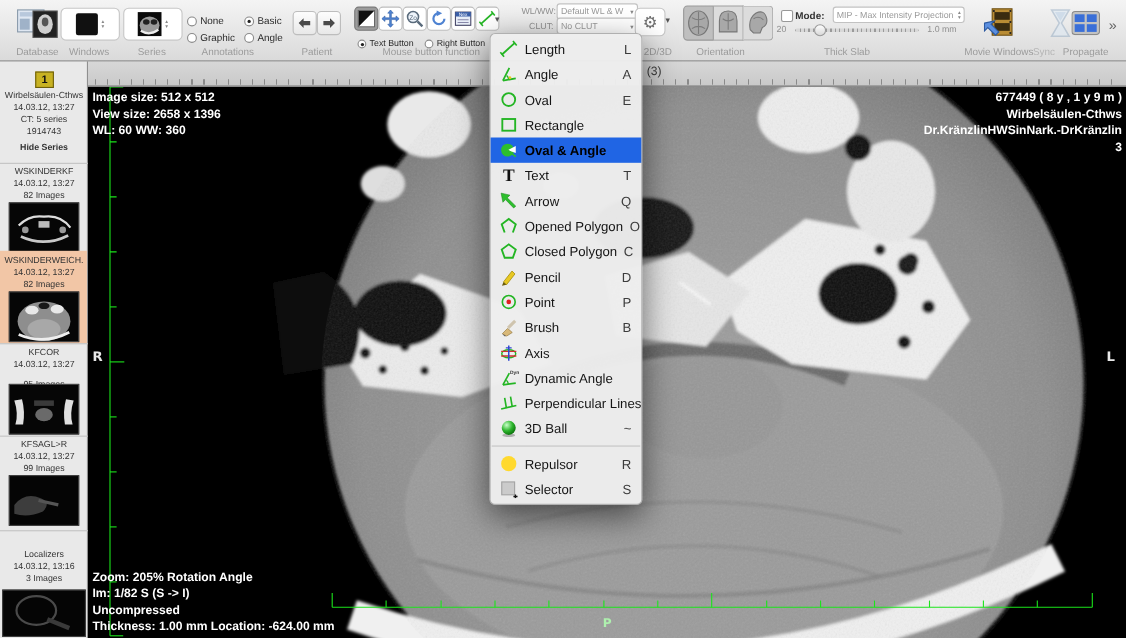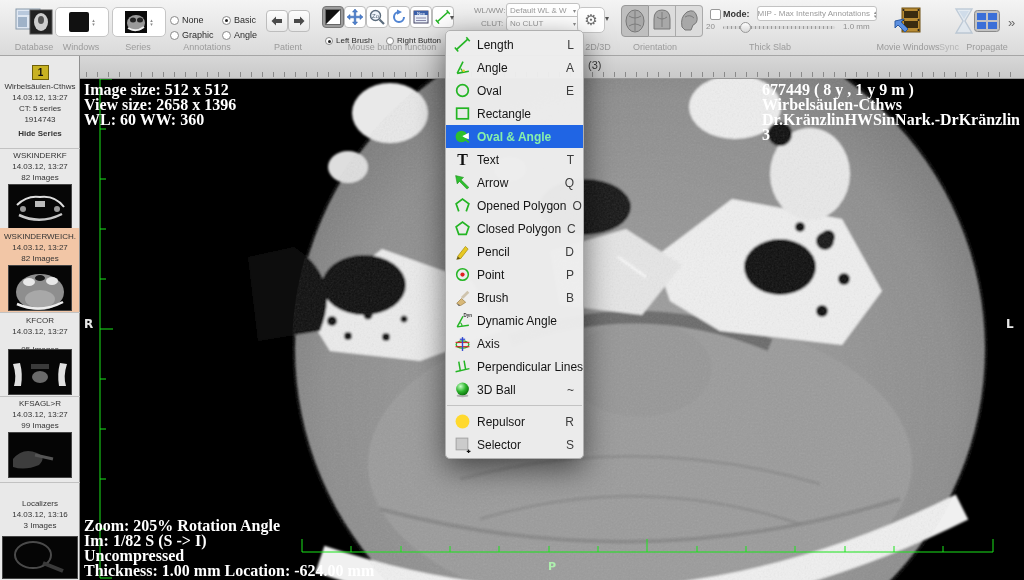--- a/index.html
+++ b/index.html
@@ -32,34 +32,34 @@
            border-right:1px solid #8f8f8f;z-index:10;box-sizing:border-box}
   .sb-badge{position:absolute;left:32px;top:10px;width:15px;height:13px;background:#c8b222;
             border:1px solid #6d5f0a;color:#111;font-size:10px;font-weight:bold;text-align:center;line-height:13px}
   .sb-line{position:absolute;left:0;width:80px;text-align:center;font-size:8px;color:#333;white-space:nowrap;overflow:hidden}
   .sb-bold{font-weight:bold}
   .thumb{position:absolute;left:8px;background:#000;border:1px solid #444}
   .sb-sep{position:absolute;left:0;width:80px;height:1px;background:#c2c2c2}
   .sb-sel{position:absolute;left:0;width:79px;background:#f2c6a6}
   
   .viewer{position:absolute;top:79px;left:80px;width:944px;height:501px;background:#000;z-index:1;overflow:hidden}
-  .ovl{position:absolute;color:#fff;font-family:Liberation Serif, serif;font-size:16px;font-weight:700;
+  .ovl{position:absolute;color:#fff;font-family:Liberation Sans, sans-serif;font-size:11px;font-weight:700;
        line-height:15px;white-space:nowrap}
-  .ovl.right{text-align:left}
+  .ovl.right{text-align:right}
   .orient{position:absolute;color:#e8e8e8;font-family:"DejaVu Sans",sans-serif;font-size:12px;font-weight:700}
   .orient.green{color:#aef0ae}
   
   .menu{position:absolute;top:30px;left:445px;width:139px;background:rgba(237,237,237,0.97);
         border:1px solid #b0b0b0;border-radius:5px;box-shadow:0 10px 30px rgba(0,0,0,0.55);
         z-index:50;padding:2px 0;box-sizing:border-box}
   .mi{height:23px;display:flex;align-items:center;padding:0 9px 0 7px;font-size:12px;color:#151515}
   .mi .ic{width:19px;height:17px;margin-right:5px;flex:none}
   .mi .lab{white-space:nowrap}
   .mi .sc{margin-left:auto;color:#3c3c3c;padding-left:6px}
-  .mi.sel{background:#2065e4;color:#86efac;font-weight:bold}
+  .mi.sel{background:#2065e4;color:#000000;font-weight:bold}
   .mi.sel .sc{color:#fff}
   .msep{height:1px;background:#c3c3c3;margin:4px 1px}
   .gear{font-size:15px;color:#6e6e6e}
 </style>
 </head>
 <body>
 
 <div class="toolbar">
 
   <div style="position:absolute;left:14px;top:7px">
@@ -155,21 +155,21 @@
   <div class="ibtn" style="left:432px;top:6px">
     <svg width="16" height="16">
       <line x1="2" y1="13" x2="13" y2="3" stroke="#23b523" stroke-width="1.6"></line>
       <line x1="0.8" y1="10.8" x2="4" y2="14.6" stroke="#23b523" stroke-width="1.4"></line>
       <line x1="11.6" y1="1.2" x2="14.8" y2="5" stroke="#23b523" stroke-width="1.4"></line>
       </svg>
   </div>
   <div style="position:absolute;left:450px;top:13px;font-size:8px;color:#555">▾</div>
 
   <div style="position:absolute;left:325px;top:30px">
-    <span class="radio sel" style="width:8px;height:8px"></span><span class="rlabel" style="font-size:8px">Left Brush</span>
+    <span class="radio sel" style="width:8px;height:8px"></span><span class="rlabel" style="font-size:8px">Text Button</span>
   </div>
   <div style="position:absolute;left:386px;top:30px">
     <span class="radio" style="width:8px;height:8px"></span><span class="rlabel" style="font-size:8px">Right Button</span>
   </div>
   <div class="tlabel" style="left:392px;top:42px">Mouse button function</div>
 
   <div class="slabel" style="left:474px;top:6px">WL/WW:</div>
   <div class="popup" style="left:506px;top:3px;width:66px">
     <span>Default WL &amp; W</span>
     <span style="margin-left:auto;font-size:6px;color:#888">▾</span>
@@ -204,21 +204,21 @@
           <path d="M3,18 Q1,8 8,3 Q16,-1 18,8 Q19,14 14,16 L12,21 L6,21 Z" fill="#a8a8a8" stroke="#777"></path>
           <path d="M6,8 Q11,5 15,9" stroke="#7c7c7c" fill="none"></path>
         </svg>
     </span>
   </div>
   <div class="tlabel" style="left:655px;top:42px">Orientation</div>
 
   <span style="position:absolute;left:710px;top:9px;width:9px;height:9px;background:#fff;border:1px solid #999;border-radius:2px"></span>
   <div style="position:absolute;left:723px;top:9px;font-size:9px;font-weight:bold;color:#333">Mode:</div>
   <div class="popup" style="left:757px;top:6px;width:112px;justify-content:center">
-    <span>MIP - Max Intensity Annotations</span>
+    <span>MIP - Max Intensity Projection</span>
     <span class="chev2" style="margin-left:4px">▴<br>▾</span>
   </div>
   <div class="slabel" style="left:706px;top:22px">20</div>
   <div style="position:absolute;left:723px;top:26px;width:112px;height:3px;background:repeating-linear-gradient(90deg,#9a9a9a 0 1px,#d8d8d8 1px 4px);border-radius:2px">
     <span style="position:absolute;left:17px;top:-4px;width:9px;height:9px;border-radius:50%;background:linear-gradient(#fdfdfd,#d8d8d8);border:1px solid #999"></span>
   </div>
   <div class="slabel" style="left:843px;top:22px">1.0 mm</div>
   <div class="tlabel" style="left:770px;top:42px">Thick Slab</div>
 
   <div style="position:absolute;left:894px;top:7px">
@@ -555,38 +555,38 @@
         <line x1="7.5" y1="8.5" x2="13.5" y2="2.5" stroke="#cfc4ae" stroke-width="2.6"></line>
         <path d="M2.5,13.5 L7,9 L11,12.5 L6,15.7 Z" fill="#d8b878" stroke="#987d43" stroke-width="0.6"></path>
         <path d="M2.5,13.5 L4.4,15.9 L6,15.7 Z" fill="#5a5a5a"></path>
       </svg>
     <span class="lab">Brush</span>
     <span class="sc">B</span>
   </div>
 
   <div class="mi">
     <svg class="ic" viewBox="0 0 16 16">
-        <line x1="3" y1="14" x2="8.5" y2="4" stroke="#23b523" stroke-width="1.4"></line>
-        <line x1="3" y1="14" x2="14" y2="12.5" stroke="#23b523" stroke-width="1.4"></line>
-        <path d="M6,10 A4.5,4.5 0 0 1 7.6,13.3" fill="none" stroke="#23b523" stroke-width="1.1"></path>
-        <text x="9" y="4.5" font-size="4.2" font-weight="bold" fill="#333">Dyn</text>
-      </svg>
-    <span class="lab">Dynamic Angle</span>
-    <span class="sc"></span>
-  </div>
-
-  <div class="mi">
-    <svg class="ic" viewBox="0 0 16 16">
         <ellipse cx="8" cy="9" rx="6" ry="3.4" fill="none" stroke="#23b523" stroke-width="1.2"></ellipse>
         <line x1="1.5" y1="7" x2="14.5" y2="7" stroke="#d03030" stroke-width="1.2"></line>
         <line x1="1.5" y1="11" x2="14.5" y2="11" stroke="#d03030" stroke-width="1.2"></line>
         <line x1="8" y1="2" x2="8" y2="15" stroke="#3048d0" stroke-width="1.3"></line>
         <line x1="5.5" y1="4" x2="10.5" y2="4" stroke="#3048d0" stroke-width="1.1"></line>
       </svg>
     <span class="lab">Axis</span>
+    <span class="sc"></span>
+  </div>
+
+  <div class="mi">
+    <svg class="ic" viewBox="0 0 16 16">
+        <line x1="3" y1="14" x2="8.5" y2="4" stroke="#23b523" stroke-width="1.4"></line>
+        <line x1="3" y1="14" x2="14" y2="12.5" stroke="#23b523" stroke-width="1.4"></line>
+        <path d="M6,10 A4.5,4.5 0 0 1 7.6,13.3" fill="none" stroke="#23b523" stroke-width="1.1"></path>
+        <text x="9" y="4.5" font-size="4.2" font-weight="bold" fill="#333">Dyn</text>
+      </svg>
+    <span class="lab">Dynamic Angle</span>
     <span class="sc"></span>
   </div>
 
   <div class="mi">
     <svg class="ic" viewBox="0 0 16 16">
         <line x1="1.5" y1="13" x2="14.5" y2="10" stroke="#23b523" stroke-width="1.4"></line>
         <line x1="4.5" y1="3.5" x2="6" y2="12.3" stroke="#23b523" stroke-width="1.4"></line>
         <line x1="9.5" y1="2.5" x2="11" y2="11.2" stroke="#23b523" stroke-width="1.4"></line>
       </svg>
     <span class="lab">Perpendicular Lines</span>

